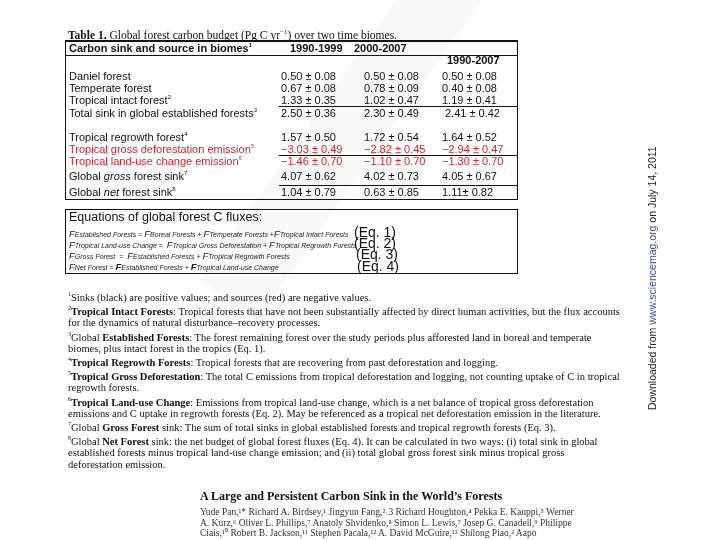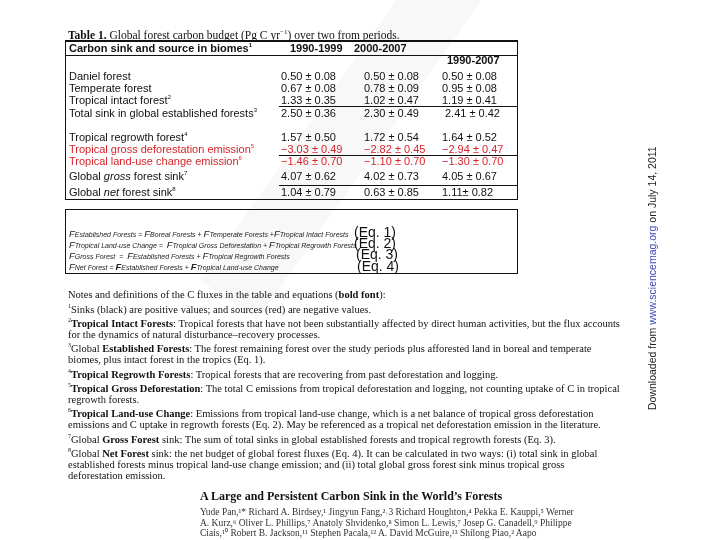--- a/index.html
+++ b/index.html
@@ -38,42 +38,42 @@
     .download .link { color:#3b48b8; }
   </style>
 </head>
 <body>
 
 <div class="watermark">
     <div class="band"></div>
   </div>
 
 <div class="caption">
-  <b>Table 1.</b><span> Global forest carbon budget (Pg C yr</span><sup>−1</sup><span>) over two from periods.</span>
+  <b>Table 1.</b><span> Global forest carbon budget (Pg C yr</span><sup>−1</sup><span>) over two time biomes.</span>
 </div>
 
 <div class="table-box">
   <div class="thead">
     <span class="c0"><span>Carbon sink and source in biomes</span><sup style="font-size:6px">1</sup></span>
     <span class="c1">1990-1999</span>
     <span class="c2">2000-2007</span>
     <span class="c3">1990-2007</span>
   </div>
 
   <div class="row" style="top:28px">
     <span class="c0"><span>Daniel forest</span></span>
     <span class="c1">0.50 ± 0.08</span>
       <span class="c2">0.50 ± 0.08</span>
       <span class="c3">0.50 ± 0.08</span>
   </div>
   <div class="row" style="top:40px">
     <span class="c0"><span>Temperate forest</span></span>
     <span class="c1">0.67 ± 0.08</span>
       <span class="c2">0.78 ± 0.09</span>
-      <span class="c3">0.95 ± 0.08</span>
+      <span class="c3">0.40 ± 0.08</span>
   </div>
   <div class="row" style="top:52px">
     <span class="c0"><span>Tropical intact forest</span><sup>2</sup></span>
     <span class="c1">1.33 ± 0.35</span>
       <span class="c2">1.02 ± 0.47</span>
       <span class="c3">1.19 ± 0.41</span>
   </div>
   <div class="rule" style="left:213px; width:238px; top:64px;"></div>
   <div class="row" style="top:65px">
     <span class="c0"><span>Total sink in global established forests</span><sup>3</sup></span>
@@ -109,20 +109,21 @@
   <div class="rule" style="left:213px; width:238px; top:143px;"></div>
   <div class="row" style="top:144px">
     <span class="c0"><span>Global </span><i>net</i><span> forest sink</span><sup>8</sup></span>
     <span class="c1">1.04 ± 0.79</span>
       <span class="c2">0.63 ± 0.85</span>
       <span class="c3">1.11± 0.82</span>
   </div>
 </div>
 
 <div class="eq-box">
+  <div class="eq-title">Equations of global forest C fluxes:</div>
 
   <div class="eq-line" style="top:18px">
     <span class="big">F</span><span>Established Forests</span> = <span class="big">F</span><span>Boreal Forests</span><span> + </span><span class="big">F</span><span>Temperate Forests</span><span> +</span><span class="big">F</span><span>Tropical Intact Forests</span>
   </div>
   <div class="eq-line" style="top:29px">
     <span class="big">F</span><span>Tropical Land-use Change</span> = &nbsp;<span class="big">F</span><span>Tropical Gross Deforestation</span><span> + </span><span class="big">F</span><span>Tropical Regrowth Forests</span>
   </div>
   <div class="eq-line" style="top:40px">
     <span class="big">F</span><span>Gross Forest</span> &nbsp;= &nbsp;<span class="big">F</span><span>Established Forests</span><span> + </span><span class="big">F</span><span>Tropical Regrowth Forests</span>
   </div>
@@ -130,21 +131,20 @@
     <span class="big">F</span><span>Net Forest</span> = <b class="big">F</b><span>Established Forests</span><span> + </span><b class="big">F</b><span>Tropical Land-use Change</span>
   </div>
 
   <div class="eq-ref" style="left:288px; top:14px">(Eq. 1)</div>
   <div class="eq-ref" style="left:288px; top:25px">(Eq. 2)</div>
   <div class="eq-ref" style="left:290px; top:36px">(Eq. 3)</div>
   <div class="eq-ref" style="left:291px; top:48px">(Eq. 4)</div>
 </div>
 
 <div class="notes">
-  <p><span>Notes and definitions of the C fluxes in the table and equations (</span><b>bold font</b><span>):</span></p>
   <p><sup>1</sup><span>Sinks (black) are positive values; and sources (red) are negative values.</span></p>
   <p><sup>2</sup><b>Tropical Intact Forests</b><span>: Tropical forests that have not been substantially affected by direct human activities, but the flux accounts for the dynamics of natural disturbance–recovery processes.</span></p>
   <p><sup>3</sup><span>Global </span><b>Established Forests</b><span>: The forest remaining forest over the study periods plus afforested land in boreal and temperate biomes, plus intact forest in the tropics (Eq. 1).</span></p>
   <p><sup>4</sup><b>Tropical Regrowth Forests</b><span>: Tropical forests that are recovering from past deforestation and logging.</span></p>
   <p><sup>5</sup><b>Tropical Gross Deforestation</b><span>: The total C emissions from tropical deforestation and logging, not counting uptake of C in tropical regrowth forests.</span></p>
   <p><sup>6</sup><b>Tropical Land-use Change</b><span>: Emissions from tropical land-use change, which is a net balance of tropical gross deforestation emissions and C uptake in regrowth forests (Eq. 2). May be referenced as a tropical net deforestation emission in the literature.</span></p>
   <p><sup>7</sup><span>Global </span><b>Gross Forest</b><span> sink: The sum of total sinks in global established forests and tropical regrowth forests (Eq. 3).</span></p>
   <p><sup>8</sup><span>Global </span><b>Net Forest</b><span> sink: the net budget of global forest fluxes (Eq. 4).  It can be calculated in two ways: (i) total sink in global established forests minus tropical land-use change emission; and (ii) total global gross forest sink minus tropical gross deforestation emission.</span></p>
 </div>
 

